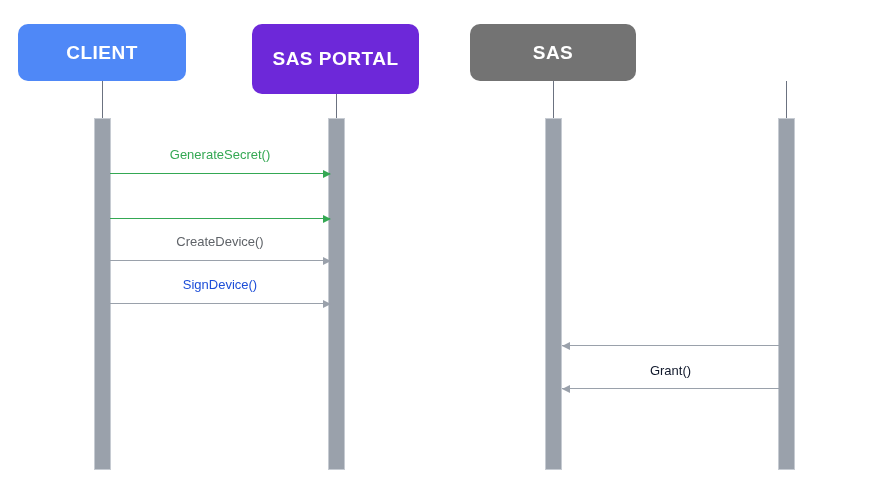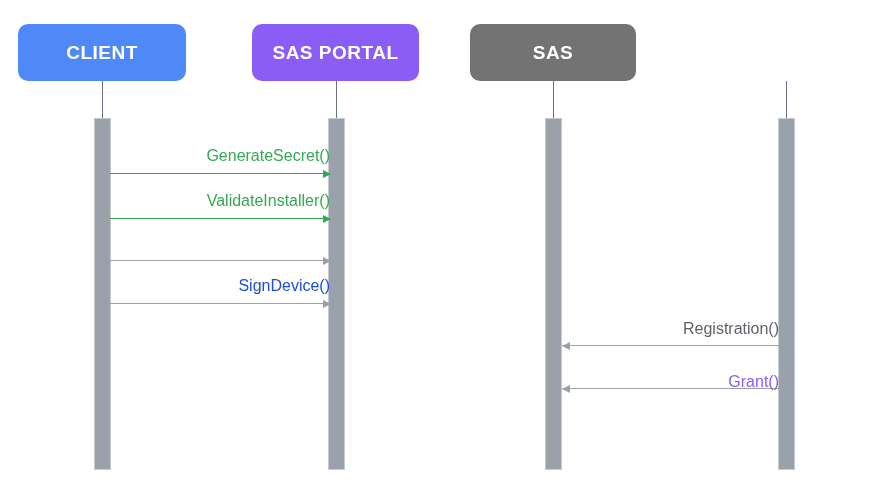--- a/index.html
+++ b/index.html
@@ -49,56 +49,55 @@
   }
   .msg-arrow {
     position: absolute;
     width: 0;
     height: 0;
     border-top: 4px solid transparent;
     border-bottom: 4px solid transparent;
   }
   .msg-label {
     position: absolute;
-    font-size: 16px;
+    font-size: 13px;
     white-space: nowrap;
-    text-align: right;
+    text-align: center;
   }
 </style>
 </head>
 <body>
 
 <div id="diagram-root" style="width: 883px; height: 497px; background: rgb(255, 255, 255);">
     <div class="lifeline" style="left: 102px; top: 81px; height: 37px; background: rgb(107, 114, 128);"></div>
     <div class="activation" style="left: 94px; top: 118px; width: 17px; height: 352px; background: rgb(154, 161, 171); border-color: rgb(198, 203, 210);"></div>
     <div class="actor-box" style="left: 18px; top: 24px; width: 168px; height: 57px; background: rgb(79, 136, 247);">
       <span class="actor-label" style="color: rgb(255, 255, 255);">CLIENT</span>
     </div>
     <div class="lifeline" style="left: 336px; top: 81px; height: 37px; background: rgb(107, 114, 128);"></div>
     <div class="activation" style="left: 328px; top: 118px; width: 17px; height: 352px; background: rgb(154, 161, 171); border-color: rgb(198, 203, 210);"></div>
-    <div class="actor-box" style="left: 252px; top: 24px; width: 167px; height: 57px; background: #8b5cf6;">
+    <div class="actor-box" style="left: 252px; top: 24px; width: 167px; height: 70px; background: #6d28d9;">
       <span class="actor-label" style="color: rgb(255, 255, 255);">SAS PORTAL</span>
     </div>
     <div class="lifeline" style="left: 553px; top: 81px; height: 37px; background: rgb(107, 114, 128);"></div>
     <div class="activation" style="left: 545px; top: 118px; width: 17px; height: 352px; background: rgb(154, 161, 171); border-color: rgb(198, 203, 210);"></div>
     <div class="actor-box" style="left: 470px; top: 24px; width: 166px; height: 57px; background: #737373;">
       <span class="actor-label" style="color: rgb(255, 255, 255);">SAS</span>
     </div>
     <div class="lifeline" style="left: 786px; top: 81px; height: 37px; background: rgb(107, 114, 128);"></div>
     <div class="activation" style="left: 778px; top: 118px; width: 17px; height: 352px; background: rgb(154, 161, 171); border-color: rgb(198, 203, 210);"></div>
     <div class="msg-line" style="left: 110px; top: 173px; width: 220px; background: rgb(52, 168, 83);"></div>
     <div class="msg-arrow" style="top: 169.5px; left: 323px; border-left: 8px solid rgb(52, 168, 83);"></div>
     <div class="msg-label" style="left: 110px; width: 220px; top: 147px; color: rgb(52, 168, 83);">GenerateSecret()</div>
     <div class="msg-line" style="left: 110px; top: 218px; width: 220px; background: rgb(52, 168, 83);"></div>
     <div class="msg-arrow" style="top: 214.5px; left: 323px; border-left: 8px solid rgb(52, 168, 83);"></div>
-    <div class="msg-label" style="left: 110px; width: 220px; top: 192px; color: rgb(52, 168, 83);">ValidateInstaller()</div>
     <div class="msg-line" style="left: 110px; top: 260px; width: 220px; background: rgb(154, 161, 171);"></div>
     <div class="msg-arrow" style="top: 256.5px; left: 323px; border-left: 8px solid rgb(154, 161, 171);"></div>
+    <div class="msg-label" style="left: 110px; width: 220px; top: 234px; color: rgb(95, 99, 104);">CreateDevice()</div>
     <div class="msg-line" style="left: 110px; top: 303px; width: 220px; background: rgb(154, 161, 171);"></div>
     <div class="msg-arrow" style="top: 299.5px; left: 323px; border-left: 8px solid rgb(154, 161, 171);"></div>
     <div class="msg-label" style="left: 110px; width: 220px; top: 277px; color: #1d4ed8;">SignDevice()</div>
     <div class="msg-line" style="left: 562px; top: 345px; width: 217px; background: rgb(154, 161, 171);"></div>
     <div class="msg-arrow" style="top: 341.5px; left: 562px; border-right: 8px solid rgb(154, 161, 171);"></div>
-    <div class="msg-label" style="left: 562px; width: 217px; top: 320px; color: rgb(95, 99, 104);">Registration()</div>
     <div class="msg-line" style="left: 562px; top: 388px; width: 217px; background: rgb(154, 161, 171);"></div>
     <div class="msg-arrow" style="top: 384.5px; left: 562px; border-right: 8px solid rgb(154, 161, 171);"></div>
-    <div class="msg-label" style="left: 562px; width: 217px; top: 373px; color: #8b5cf6;">Grant()</div>
+    <div class="msg-label" style="left: 562px; width: 217px; top: 363px; color: #0f172a;">Grant()</div>
   </div>
 
 </body></html>

